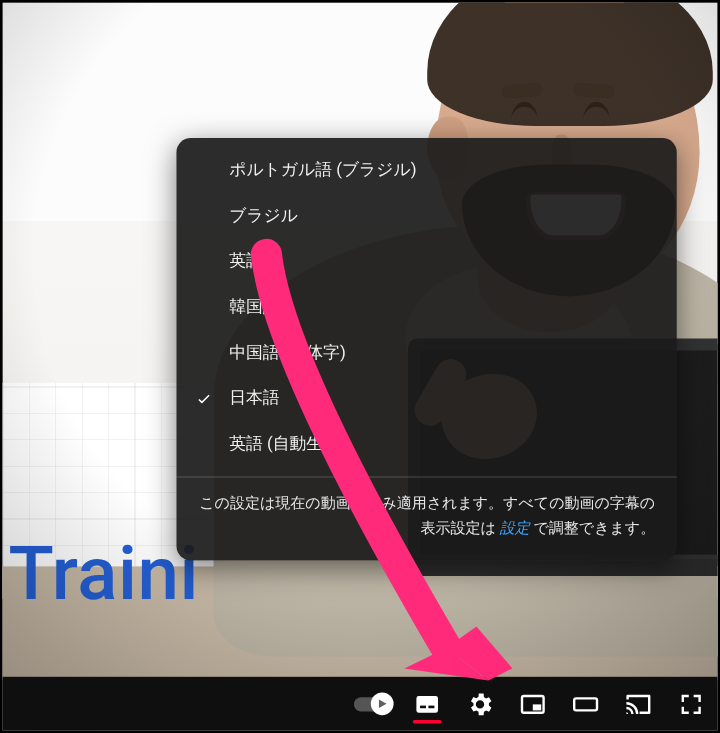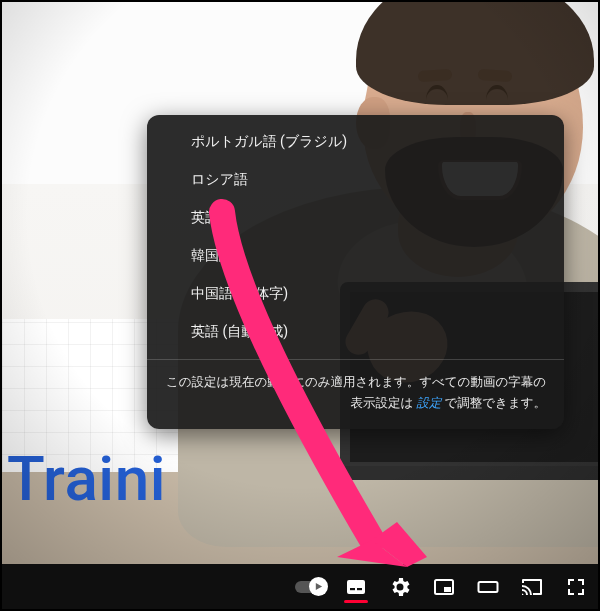--- a/index.html
+++ b/index.html
@@ -84,30 +84,36 @@
     </div>
     <div class="bg-training">Traini</div>
     <div class="vignette"></div>
 
     <div class="popup">
       <div class="menu" id="menu-list">
           <div class="menu-item">
             <span>ポルトガル語 (ブラジル)</span>
           </div>
           <div class="menu-item">
-            <span>ロシア語</span>
+            <span>ブラジル</span>
           </div>
           <div class="menu-item">
             <span>英語</span>
           </div>
           <div class="menu-item">
             <span>韓国語</span>
           </div>
           <div class="menu-item">
             <span>中国語 (簡体字)</span>
+          </div>
+          <div class="menu-item">
+            <svg viewBox="0 0 24 24" class="check">
+              <path d="M9 16.2l-3.5-3.5L4 14.2 9 19.2 20 8.2l-1.5-1.5z" fill="#fff"></path>
+            </svg>
+            <span>日本語</span>
           </div>
           <div class="menu-item">
             <span>英語 (自動生成)</span>
           </div>
         </div>
       <div class="divider"></div>
       <div class="footer-note">
         <span>この設定は現在の動画にのみ適用されます。すべての動画の字幕の表示設定は </span><span class="link">設定</span><span> で調整できます。</span>
       </div>
     </div>

